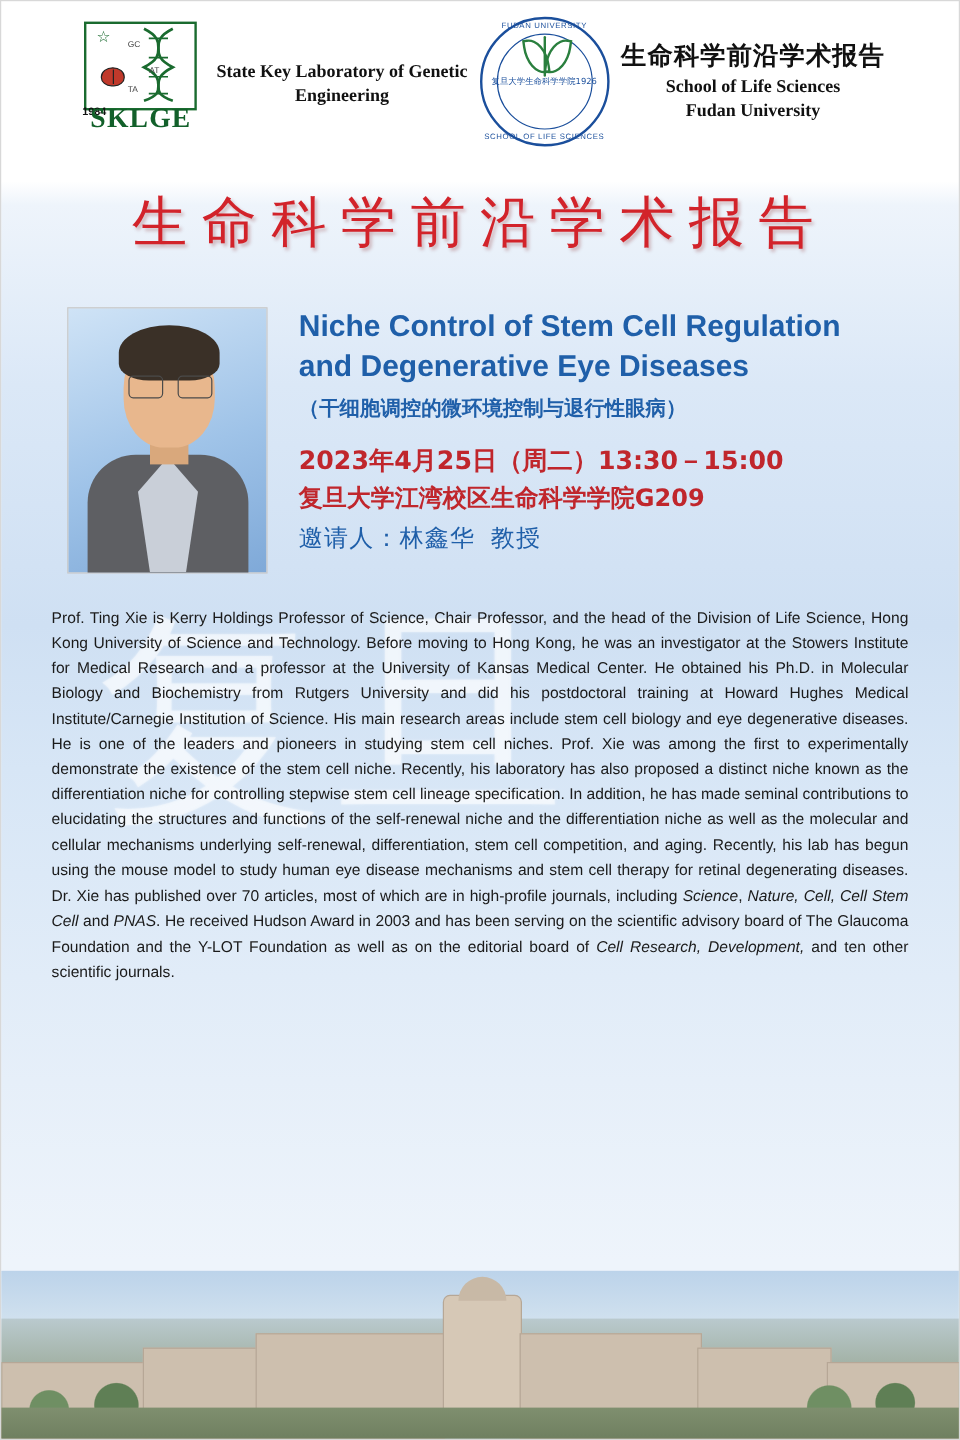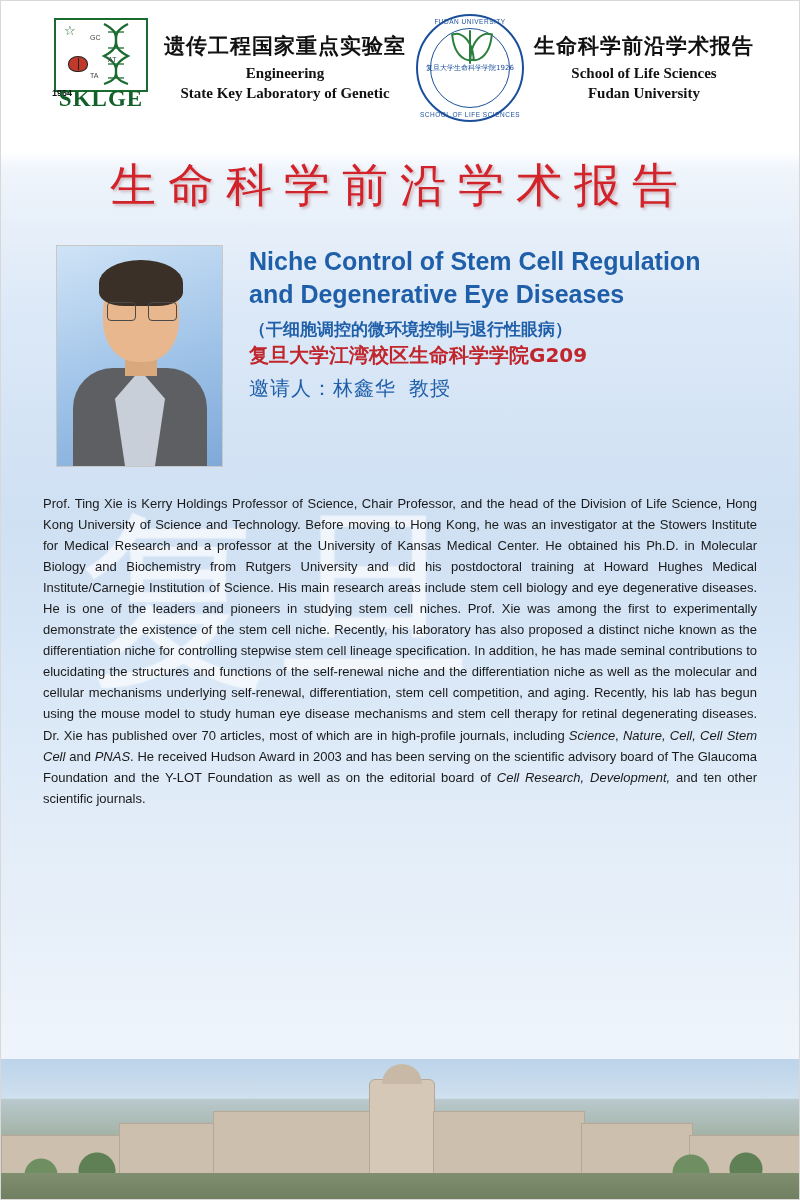--- a/index.html
+++ b/index.html
@@ -223,21 +223,21 @@
     letter-spacing: 12px;
     color: #d2232a;
     text-shadow: 2px 2px 3px rgba(120,0,0,0.25);
   }
 
   
   .info-row {
     position: relative;
     z-index: 3;
     display: flex;
-    margin-top: 28px;
+    margin-top: 39px;
     padding: 0 30px 0 55px;
     gap: 26px;
   }
   .portrait {
     flex: 0 0 auto;
     width: 165px;
     height: 220px;
     border: 1px solid #c8c8c8;
     background: linear-gradient(160deg,#cfe3f6 0%, #9fc3e8 55%, #7fa9d8 100%);
     position: relative;
@@ -423,24 +423,23 @@
       </svg>
       <span class="gclabels" style="left:44px; top:18px;">GC</span>
       <span class="gclabels" style="left:62px; top:40px;">AT</span>
       <span class="gclabels" style="left:44px; top:56px;">TA</span>
       <div class="bug"></div>
       <span class="yr">1984</span>
       <div class="acronym">SKLGE</div>
     </div>
 
     <div class="title-block">
-      <div class="cn-title">遗传工程国家重点实验室</div>
       <div class="en-title">
+        <div>State Key Laboratory of Genetic</div>
         <div>Engineering</div>
-        <div>State Key Laboratory of Genetic</div>
       </div>
     </div>
 
     <div class="logo-fudan">
       <div class="ring"></div>
       <div class="ring2"></div>
       <div class="leaf"></div>
       <div class="arc-top">FUDAN UNIVERSITY</div>
       <div class="arc-bottom">SCHOOL OF LIFE SCIENCES</div>
       <div class="inner-text">
@@ -470,20 +469,21 @@
       <div class="hair"></div>
       <div class="glasses"></div>
     </div>
 
     <div class="talk">
       <div class="talk-en">
         <div>Niche Control of Stem Cell Regulation</div>
         <div>and Degenerative Eye Diseases</div>
       </div>
       <div class="talk-cn">（干细胞调控的微环境控制与退行性眼病）</div>
+      <div class="talk-time">2023年4月25日（周二）13:30－15:00</div>
       <div class="talk-venue">复旦大学江湾校区生命科学学院G209</div>
       <div class="talk-host">邀请人：林鑫华 教授</div>
     </div>
   </div>
 
   <div class="bio"><span>Prof. Ting Xie is Kerry Holdings Professor of Science, Chair Professor, and the head of the Division of Life Science, Hong Kong University of Science and Technology. Before moving to Hong Kong, he was an investigator at the Stowers Institute for Medical Research and a professor at the University of Kansas Medical Center. He obtained his Ph.D. in Molecular Biology and Biochemistry from Rutgers University and did his postdoctoral training at Howard Hughes Medical Institute/Carnegie Institution of Science. His main research areas include stem cell biology and eye degenerative diseases. He is one of the leaders and pioneers in studying stem cell niches. Prof. Xie was among the first to experimentally demonstrate the existence of the stem cell niche. Recently, his laboratory has also proposed a distinct niche known as the differentiation niche for controlling stepwise stem cell lineage specification. In addition, he has made seminal contributions to elucidating the structures and functions of the self-renewal niche and the differentiation niche as well as the molecular and cellular mechanisms underlying self-renewal, differentiation, stem cell competition, and aging. Recently, his lab has begun using the mouse model to study human eye disease mechanisms and stem cell therapy for retinal degenerating diseases. Dr. Xie has published over 70 articles, most of which are in high-profile journals, including </span><i>Science</i><span>, </span><i>Nature, Cell, Cell Stem Cell</i><span> and </span><i>PNAS</i><span>. He received Hudson Award in 2003 and has been serving on the scientific advisory board of The Glaucoma Foundation and the Y-LOT Foundation as well as on the editorial board of </span><i>Cell Research, Development,</i><span> and ten other scientific journals.</span></div>
 
   <div class="footer-photo">
     <div class="bldg" style="left:0; width:120px; height:62px;"></div>
     <div class="bldg" style="left:118px; width:96px; height:74px;"></div>

